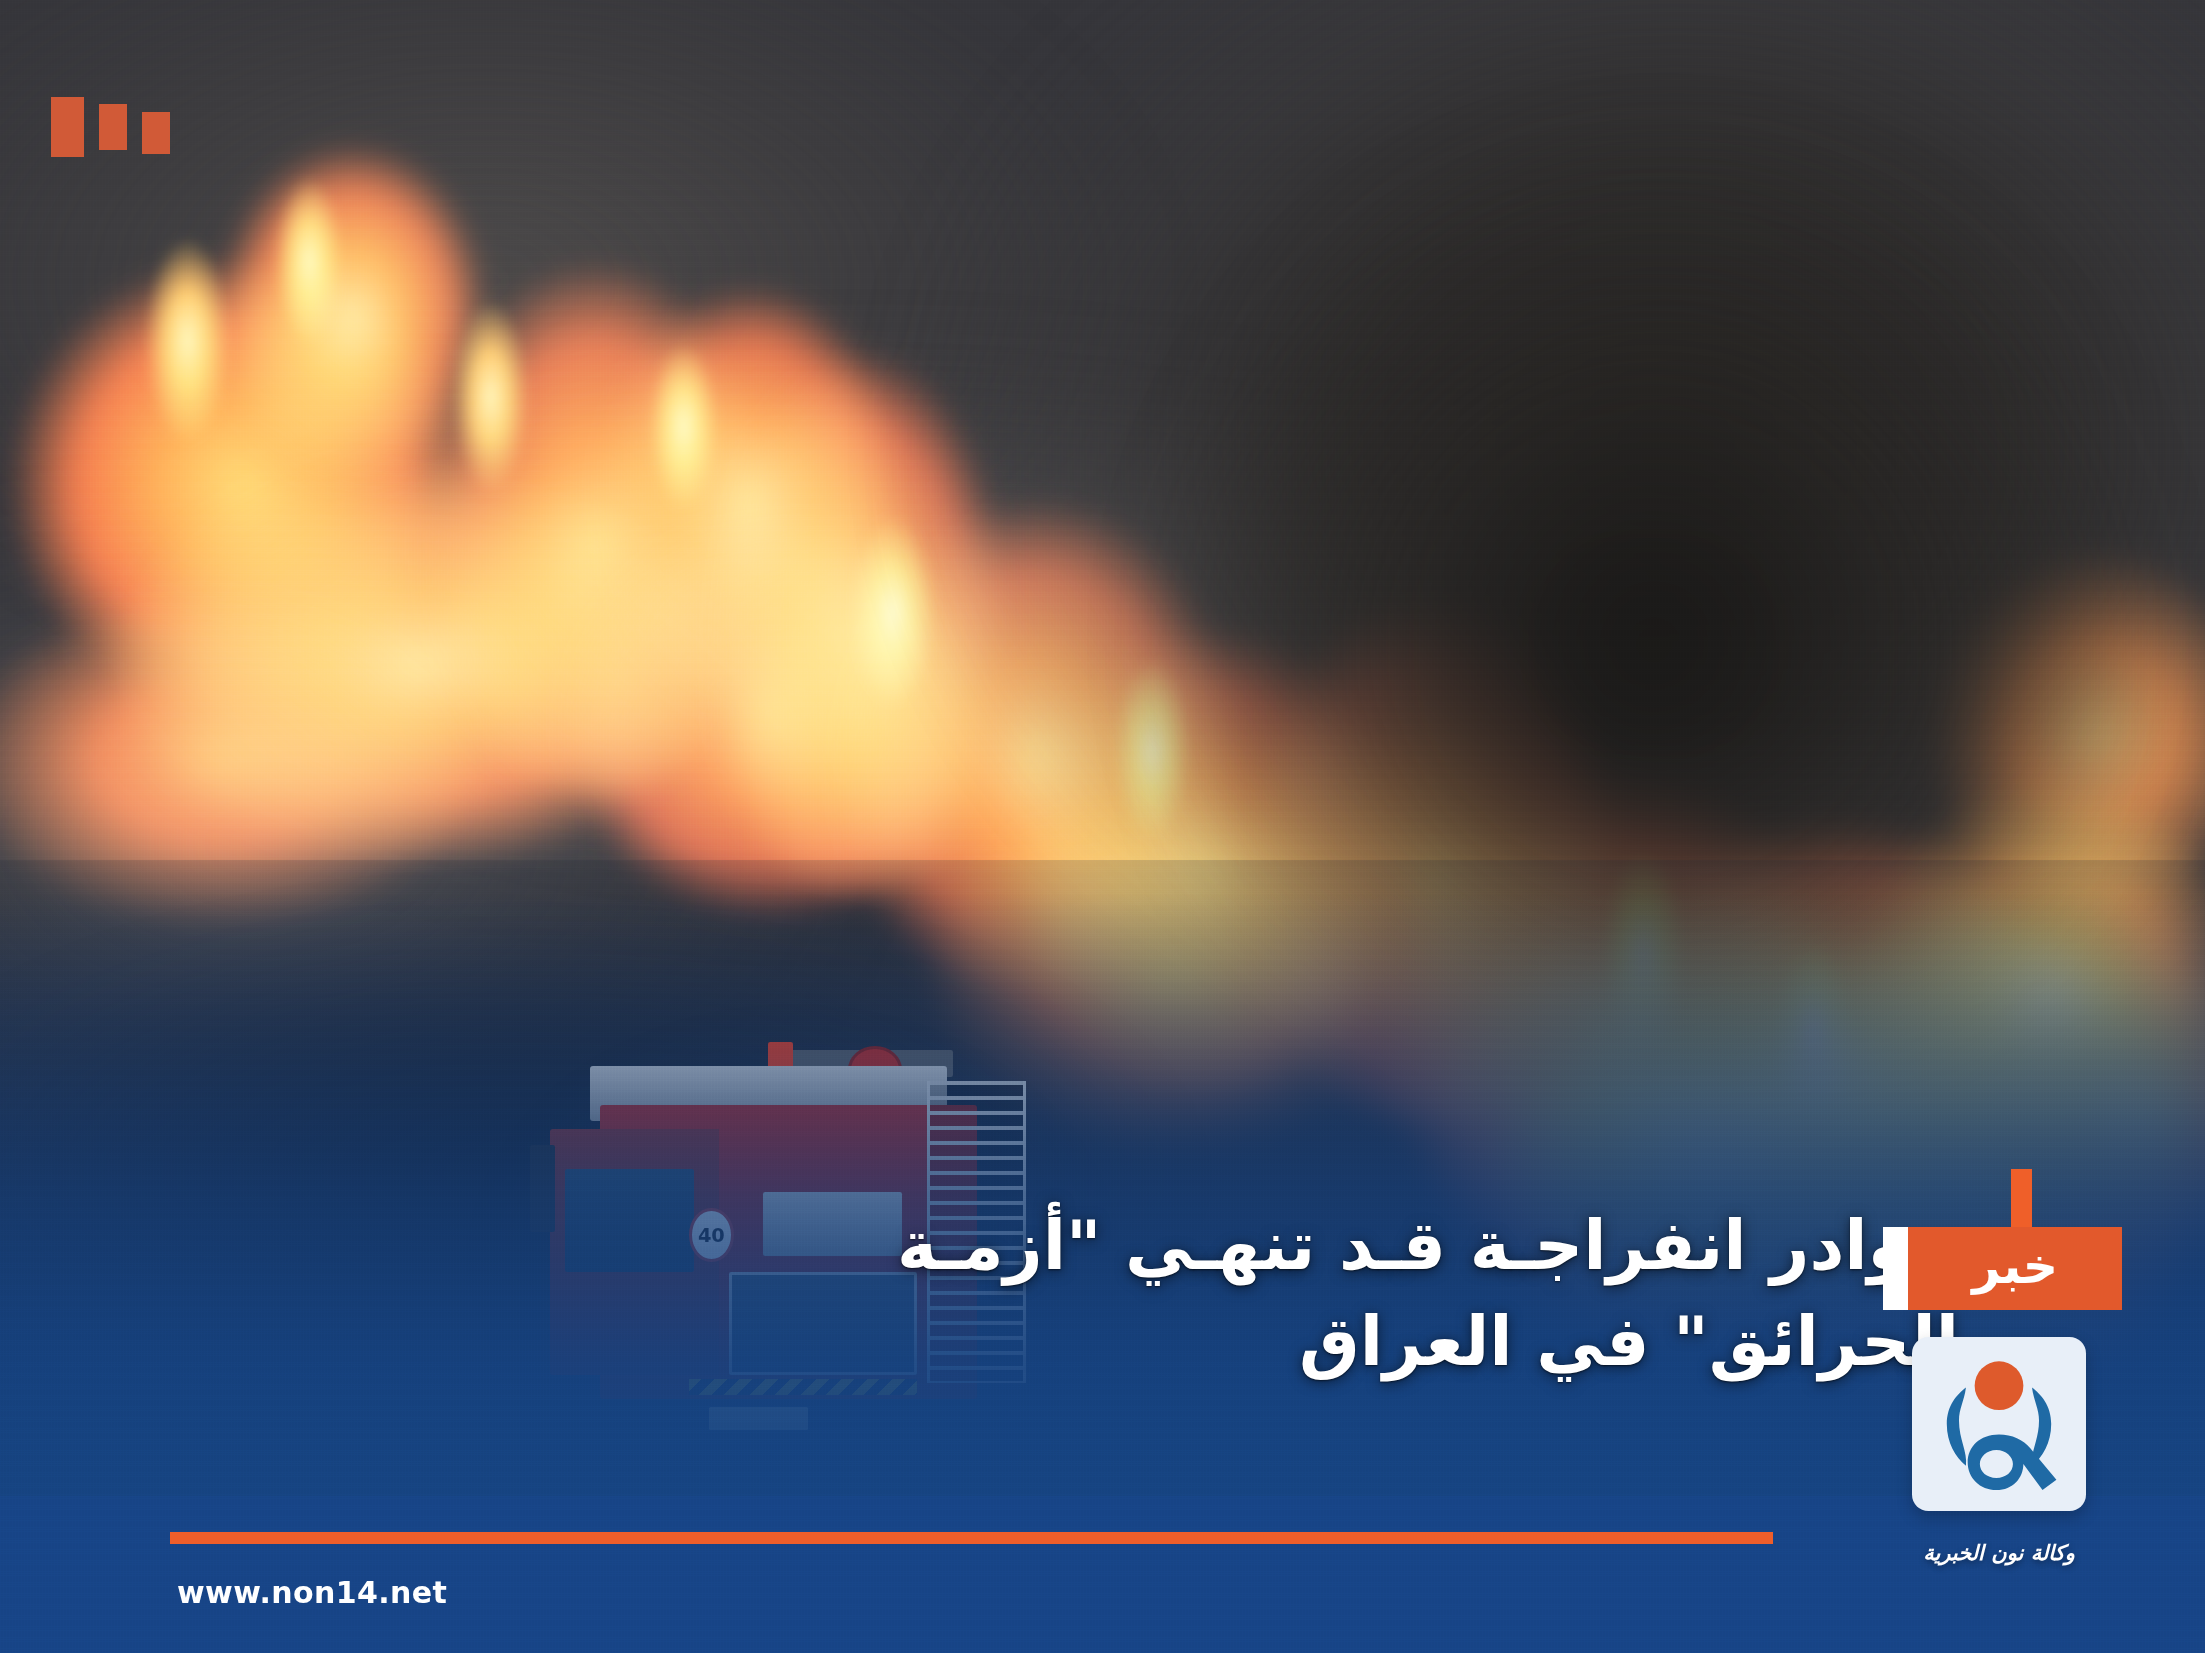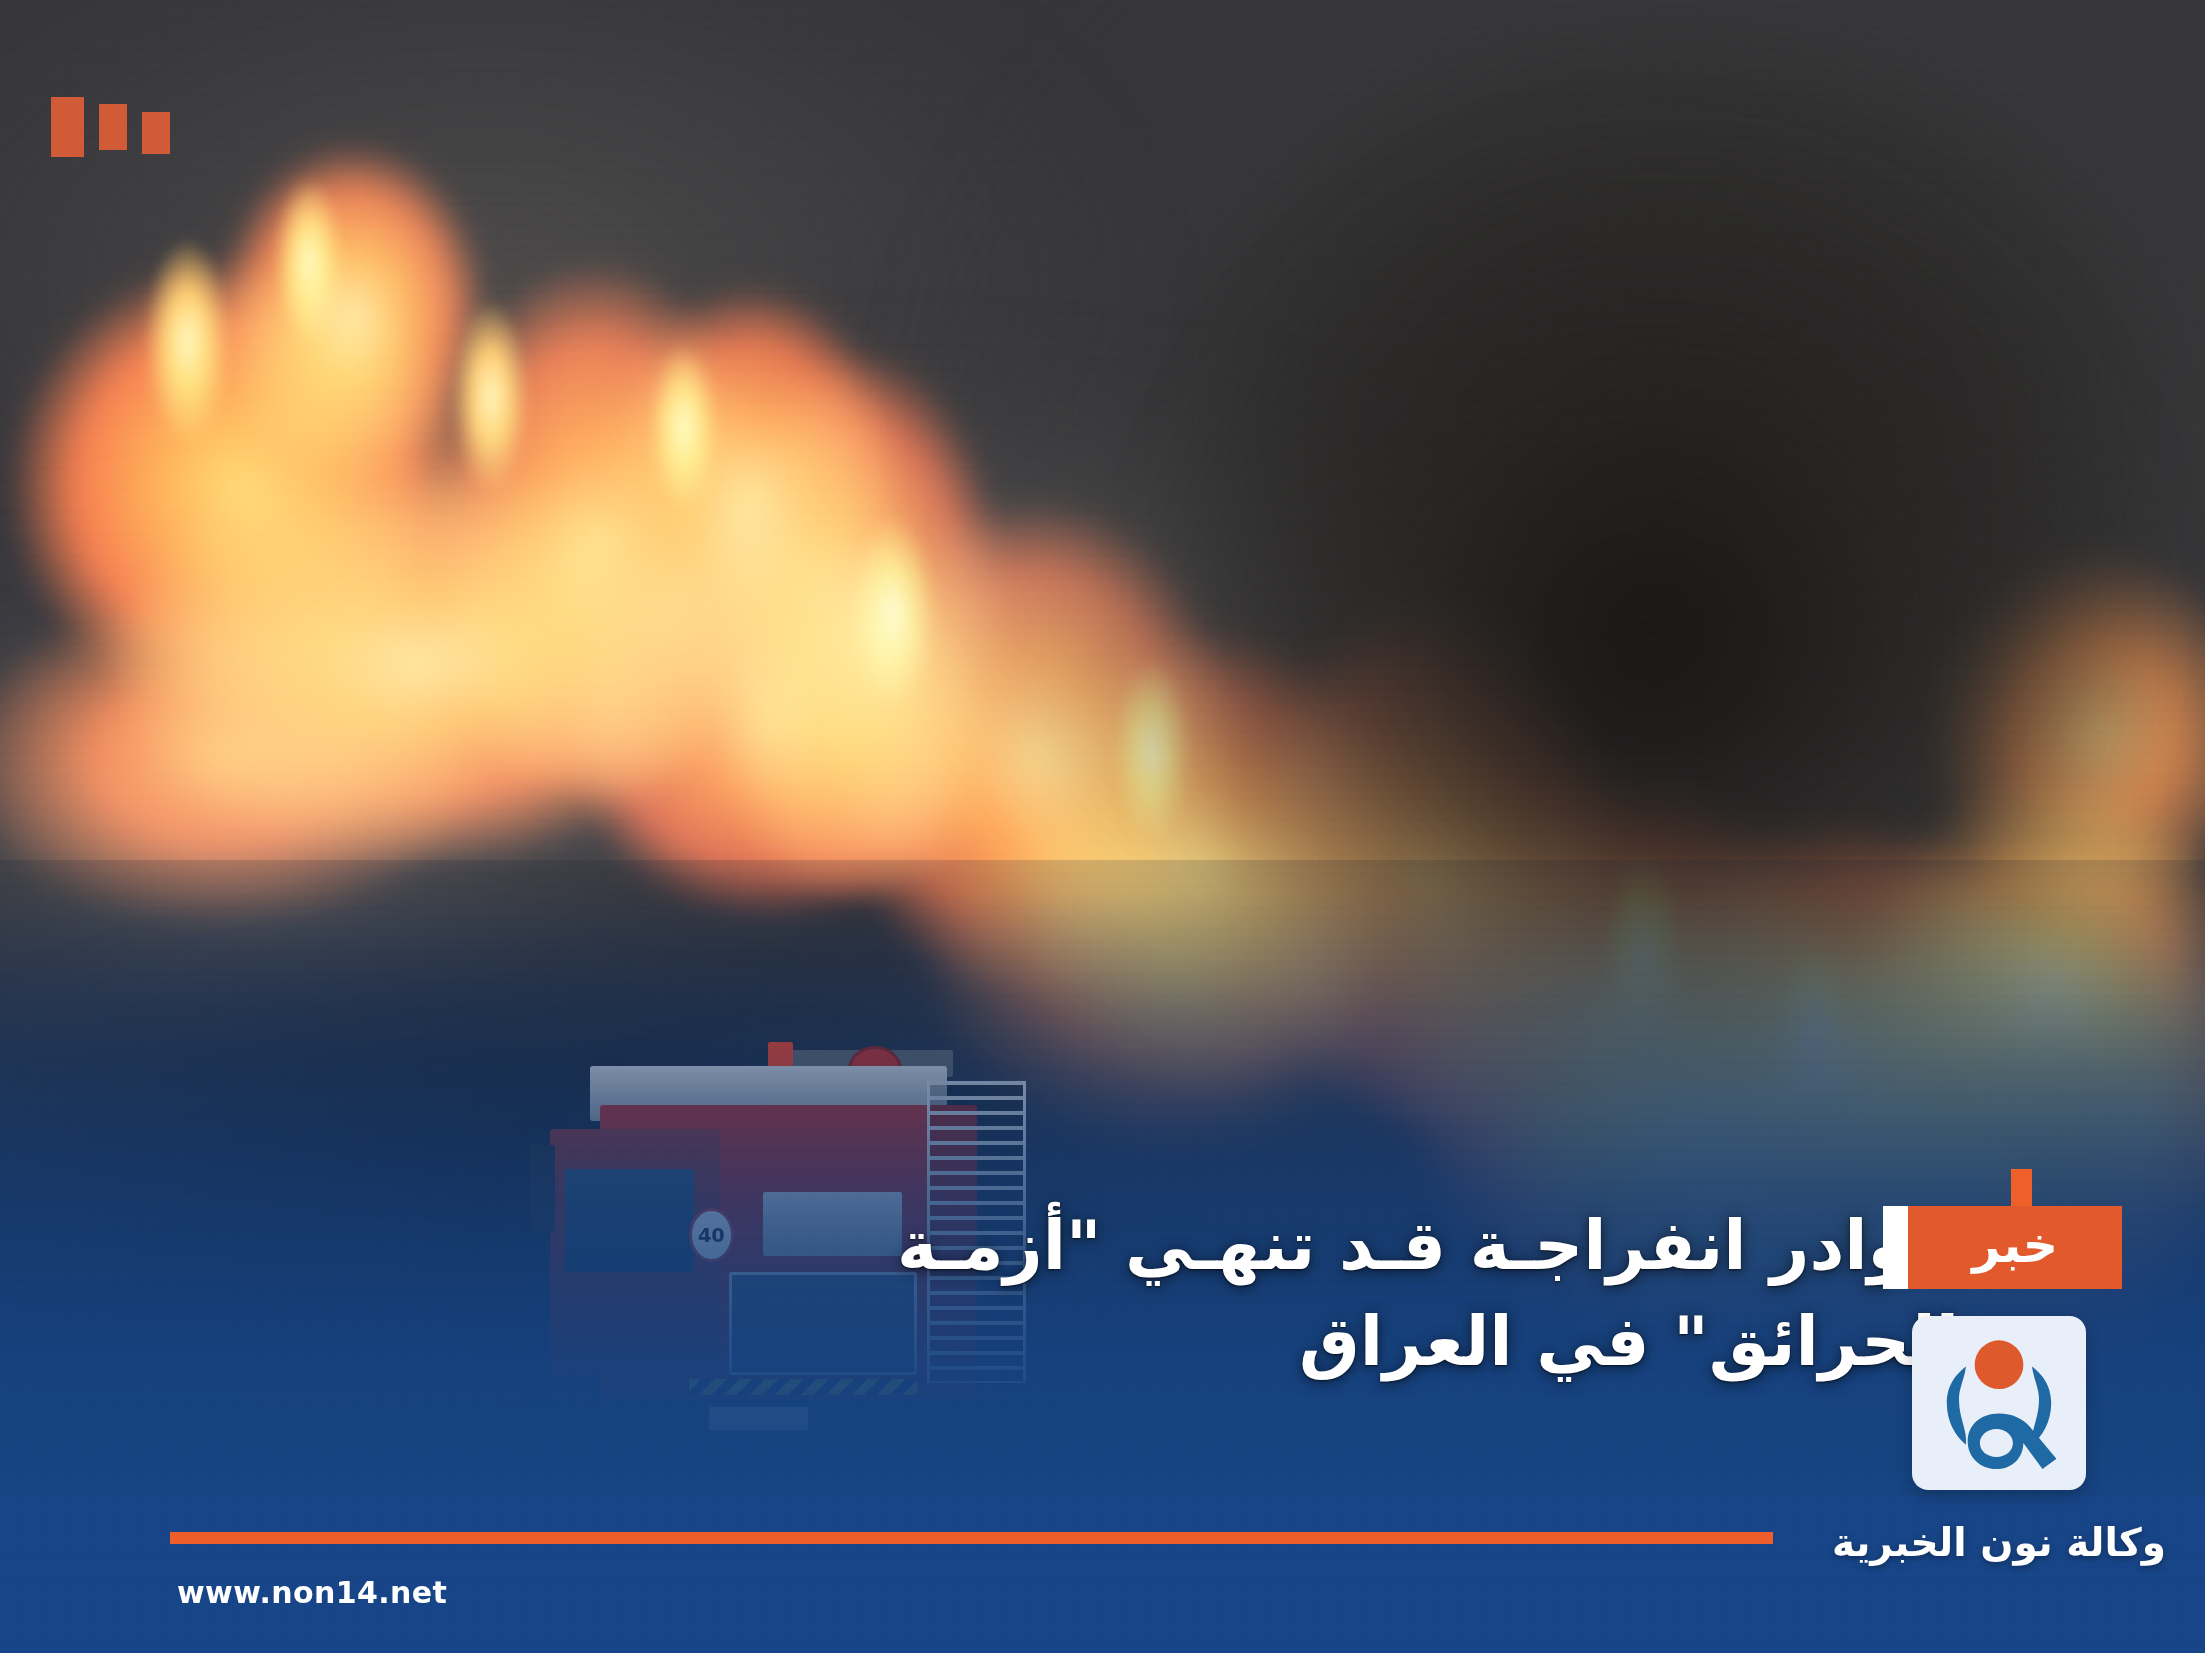--- a/index.html
+++ b/index.html
@@ -308,24 +308,25 @@
     width:174px; height:174px;
     background:#e8eff8;
     border-radius:16.4px;
     position:relative;
     box-shadow:0 6px 16.4px rgba(0,0,0,.22);
   }
   .logo-box svg{ position:absolute; inset:0; width:100%; height:100%; }
   .agency{
     margin-top:30px;
     color:#ffffff;
-    font-size:39px;
+    font-size:21px;
     font-weight:700;
     white-space:nowrap;
     text-shadow:0 1.5px 6px rgba(0,0,0,.35);
+    font-style:italic;
   }
 </style>
 </head>
 <body>
 
 <div class="card">
 
   <div class="photo">
     <div class="sky"></div>
 

